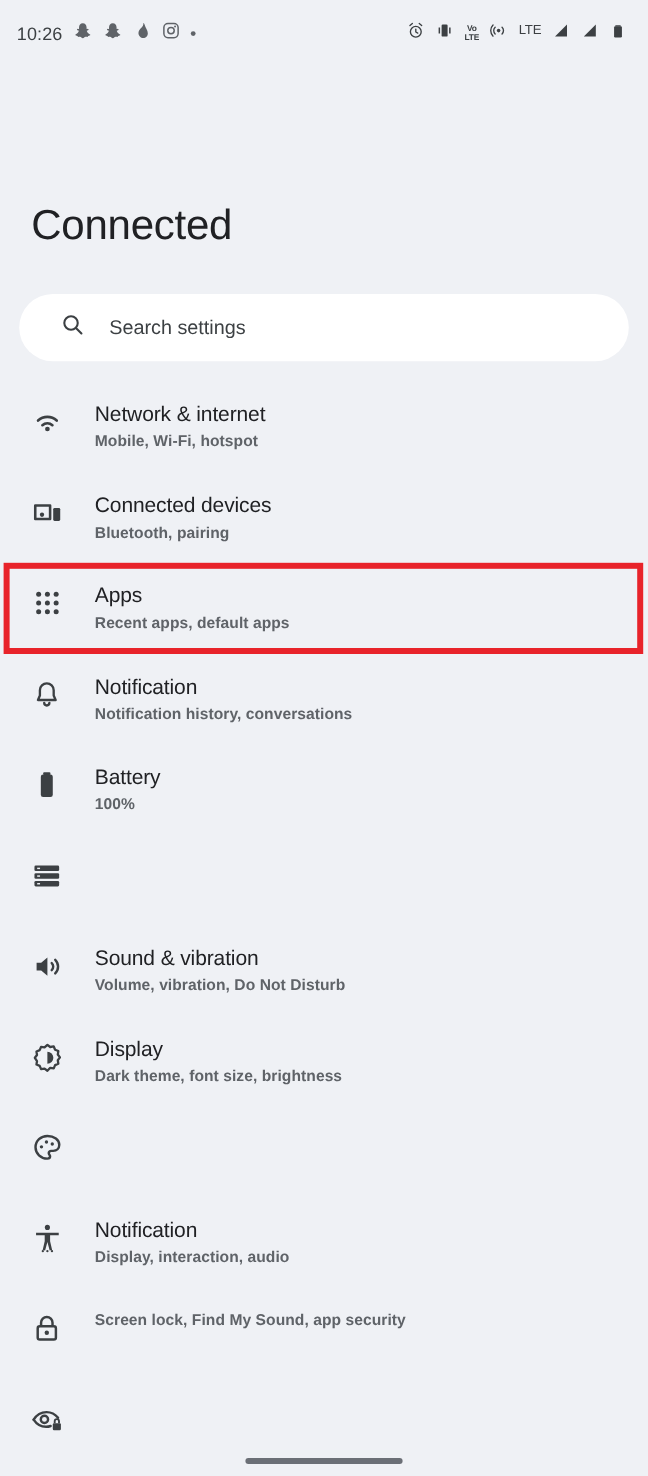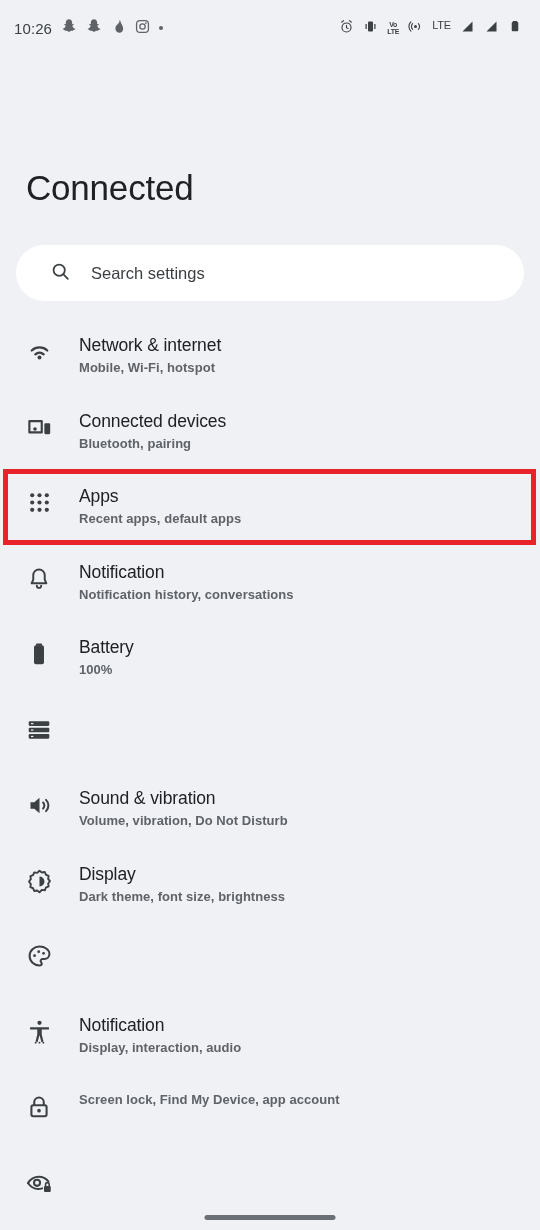--- a/index.html
+++ b/index.html
@@ -390,21 +390,21 @@
 
     <div class="row">
       <div class="row-icon">
         <svg width="26" height="26" viewBox="0 0 24 24">
           <path d="M7.6 10.4V7.6a4.4 4.4 0 0 1 8.8 0v2.8" fill="none" stroke="#3c4043" stroke-width="1.9"></path>
           <rect x="5" y="10.4" width="14" height="10.2" rx="1.6" fill="none" stroke="#3c4043" stroke-width="1.9"></rect>
           <circle cx="12" cy="15.4" r="1.7" fill="#3c4043"></circle>
         </svg>
       </div>
       <div class="row-text">
-        <div class="row-sub">Screen lock, Find My Device, app account</div>
+        <div class="row-sub">Screen lock, Find My Sound, app security</div>
       </div>
     </div>
 
     <div class="row">
       <div class="row-icon">
         <svg width="27" height="27" viewBox="0 0 24 24">
           <path d="M1.8 11.6C4 8 7.6 6 11.4 6c3.3 0 6.3 1.5 8.5 4.2" fill="none" stroke="#3c4043" stroke-width="1.8" stroke-linecap="round"></path>
           <path d="M1.8 11.6c2.2 3.4 5.6 5.3 9.2 5.3 1.2 0 2.3-.2 3.4-.6" fill="none" stroke="#3c4043" stroke-width="1.8" stroke-linecap="round"></path>
           <circle cx="9.8" cy="11.4" r="2.7" fill="none" stroke="#3c4043" stroke-width="1.8"></circle>
           <rect x="16" y="14.3" width="6" height="5.2" rx=".9" fill="#3c4043"></rect>

